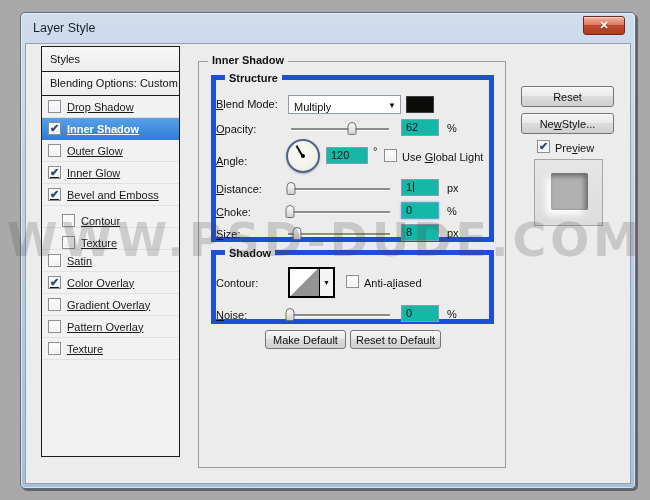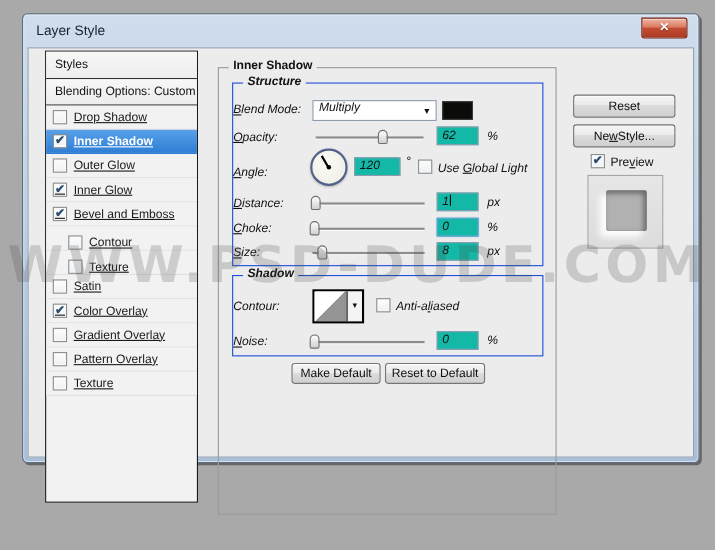--- a/index.html
+++ b/index.html
@@ -1,21 +1,21 @@
 <!DOCTYPE html>
 <html><head>
 <meta charset="utf-8">
 <style>
   html,body { margin:0; padding:0; }
   * { box-sizing:border-box; }
   .stage { position:relative; width:650px; height:500px; background:#a9a9a9;
            font-family:"Liberation Sans",sans-serif; overflow:hidden; }
 
   
-  .window { position:absolute; left:20px; top:12px; width:616px; height:409px; z-index:1;
+  .window { position:absolute; left:20px; top:12px; width:616px; height:477px; z-index:1;
             background:linear-gradient(#cfdded,#a9bed8); border:1px solid #5c6f86;
             border-radius:5px; box-shadow:2px 2px 0 rgba(45,45,45,.55), inset 0 0 0 1px rgba(255,255,255,.55); }
   .titlebar { position:absolute; left:0; top:0; right:0; height:30px; cursor:default; }
   .titlebar-text { position:absolute; left:12px; top:8px; font-size:12.5px; color:#18222e; }
   .close-btn { position:absolute; top:3px; right:10px; width:42px; height:19px;
                background:linear-gradient(#f1b5a4 0%,#da7b61 45%,#c14c33 50%,#ad3a22 100%);
                border:1px solid #7c2412; border-radius:0 3px 3px 3px;
                box-shadow:inset 0 1px 0 rgba(255,255,255,.55);
                display:flex; align-items:center; justify-content:center; }
   .close-x { color:#fff; font-size:11px; font-weight:bold; text-shadow:0 1px 1px rgba(0,0,0,.45); line-height:1; }
@@ -38,30 +38,30 @@
   
   .cb { width:13px; height:13px; flex:0 0 auto; background:linear-gradient(#fdfdfd,#eef1f4);
         border:1px solid #8e8e8e; box-shadow:inset 0 0 0 1px #f6fafc;
         font-size:11px; line-height:11px; text-align:center; color:#2d4d72; overflow:hidden; }
   .cb.checked { font-weight:bold; }
 
   
   .panel { position:absolute; left:172px; top:17px; width:308px; height:407px; border:1px solid #9b9b9b; }
   .legend { position:absolute; top:-8px; left:9px; background:#ececec; padding:0 4px;
             font-size:11px; font-weight:bold; color:#111; white-space:nowrap; }
-  .group { position:absolute; border:1px solid #1d4ed8;font-style:italic; }
+  .group { position:absolute; border:5px solid #1d4ed8; }
   .g-structure { left:12px; top:13px; width:283px; height:167px; }
   .g-quality   { left:12px; top:188px; width:283px; height:74px; }
 
   .flabel { position:absolute; left:0; width:68px; text-align:left; font-size:11px; color:#111; white-space:nowrap; }
   .u { text-decoration:underline; }
   .unit { position:absolute; font-size:11px; color:#111; }
 
   .dropdown { position:absolute; left:72px; top:15px; width:113px; height:19px; background:#fff;
-              border:1px solid #8c9cae; font-size:11px; color:#111; display:flex; align-items:flex-start; padding-left:5px; }
+              border:1px solid #8c9cae; font-size:11px; color:#111; display:flex; align-items:flex-end; padding-left:5px; }
   .dd-arrow { position:absolute; right:4px; top:5px; font-size:8px; color:#111; }
   .swatch { position:absolute; left:190px; top:16px; width:28px; height:17px; border:1px solid #3c3c3c; }
 
   .track { position:absolute; height:2px; background:#8d8d8d; box-shadow:0 1px 0 #fbfbfb; }
   .thumb { position:absolute; top:-6px; width:9px; height:13px; transform:translateX(-50%);
            background:linear-gradient(#fefefe,#d0d0d0); border:1px solid #6e6e6e;
            border-radius:5px 5px 2px 2px; }
 
   .vbox { position:absolute; width:38px; height:17px; background:#14b8a6; border:1px solid #8c9cae;
           font-size:11px; line-height:15px; padding-left:4px; color:#111; }

